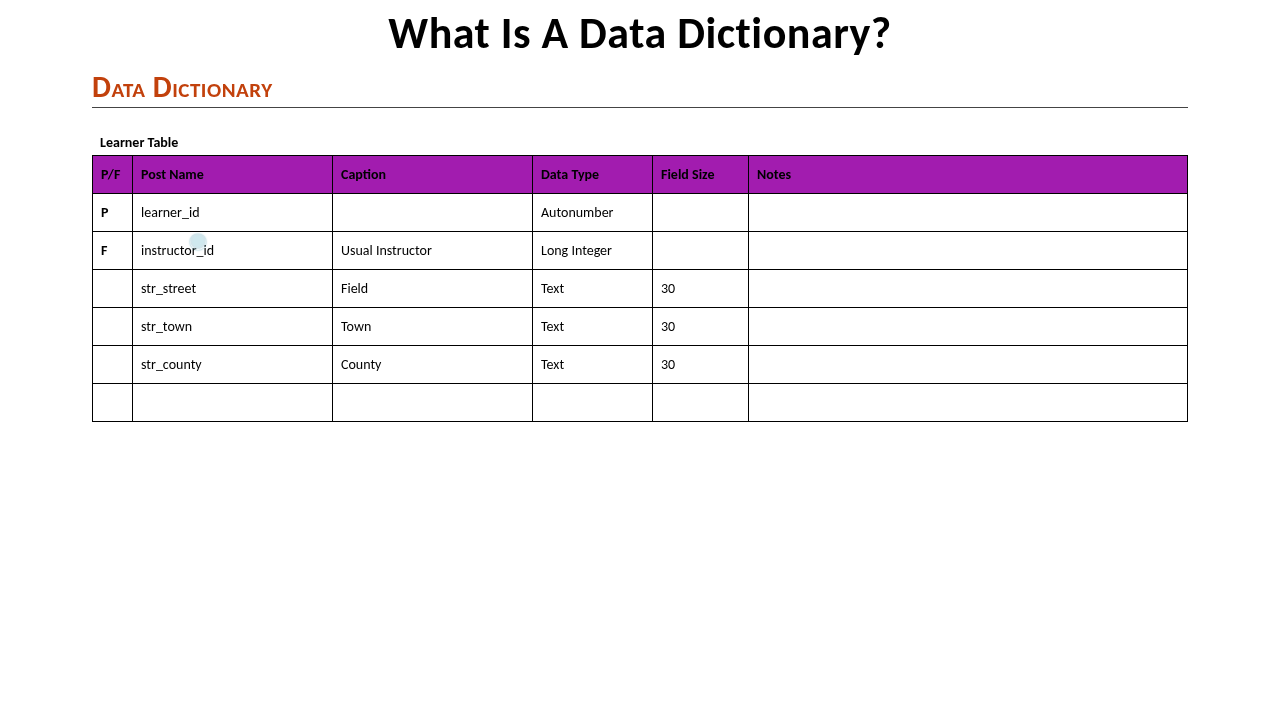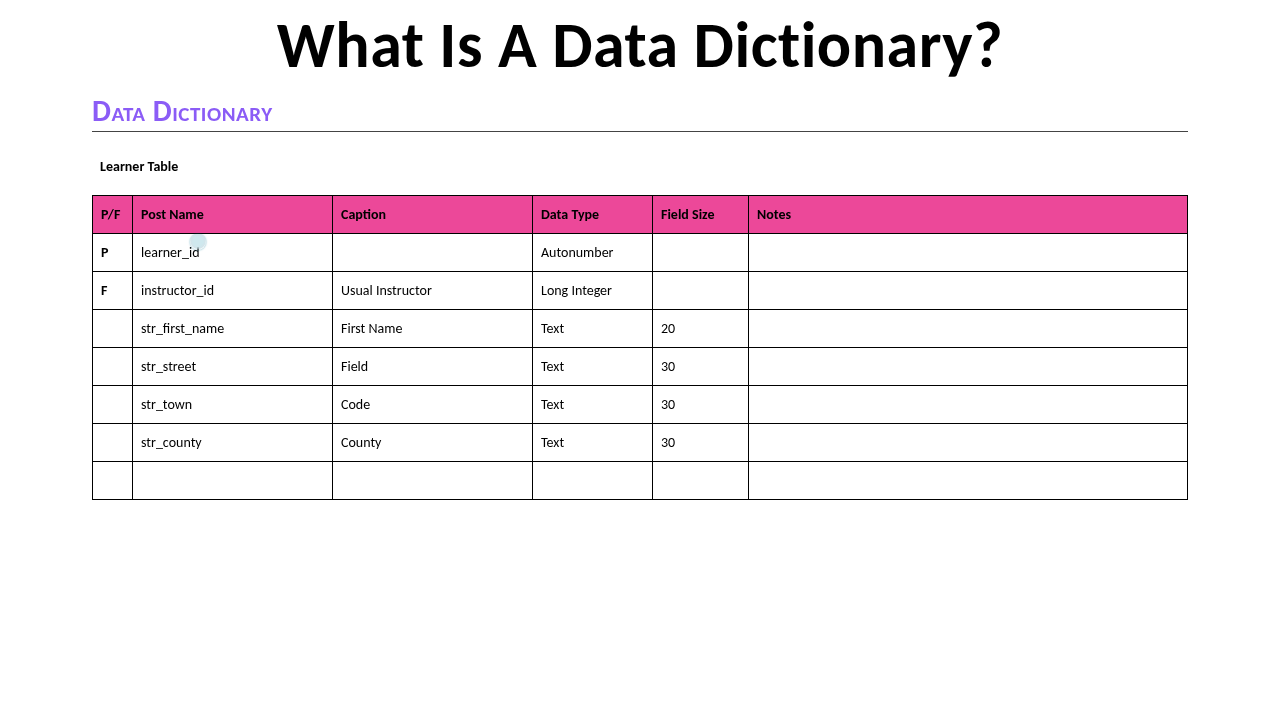--- a/index.html
+++ b/index.html
@@ -1,58 +1,58 @@
 <!DOCTYPE html>
 <html><head>
   <meta charset="utf-8">
   <style>
     * { box-sizing: border-box; margin: 0; padding: 0; }
     html, body { width: 1280px; height: 720px; background: #fff; font-family: Calibri, "Segoe UI", Arial, sans-serif; overflow: hidden; }
     .page { padding: 0 48px 0 48px; }
     .title {
-      font-size: 64px;
+      font-size: 44px;
       font-weight: 700;
       color: #000;
       text-align: center;
       margin-top: 6px;
       margin-bottom: 8px;
       letter-spacing: 0.5px;
     }
     .doc { margin: 0 44px; }
     .subtitle {
       font-variant: small-caps;
       font-weight: 700;
       font-size: 30px;
-      color: #8b5cf6;
+      color: #c2410c;
       letter-spacing: 0.5px;
       padding-bottom: 2px;
       border-bottom: 1px solid #444;
     }
     .table-label {
       font-weight: 700;
       font-size: 14px;
       margin-top: 26px;
-      margin-bottom: 20px;
+      margin-bottom: 4px;
       padding-left: 8px;
     }
     table.dict {
       border-collapse: collapse;
       width: 100%;
       table-layout: fixed;
     }
     table.dict th, table.dict td {
       border: 1px solid #000;
       font-size: 14px;
       padding: 10px 8px;
       text-align: left;
       vertical-align: middle;
       height: 38px;
     }
     table.dict th {
-      background: #ec4899;
+      background: #a21caf;
       font-weight: 700;
     }
     col.c-pf    { width: 40px; }
     col.c-field { width: 200px; }
     col.c-cap   { width: 200px; }
     col.c-type  { width: 120px; }
     col.c-size  { width: 96px; }
     col.c-notes { width: auto; }
     td.pf { text-align: center; font-weight: 700; }
     .cursor-dot {
@@ -105,38 +105,30 @@
           <tr>
             <td class="pf">F</td>
             <td>instructor_id</td>
             <td>Usual Instructor</td>
             <td>Long Integer</td>
             <td></td>
             <td></td>
           </tr>
           <tr>
             <td class="pf"></td>
-            <td>str_first_name</td>
-            <td>First Name</td>
-            <td>Text</td>
-            <td>20</td>
-            <td></td>
-          </tr>
-          <tr>
-            <td class="pf"></td>
             <td>str_street</td>
             <td>Field</td>
             <td>Text</td>
             <td>30</td>
             <td></td>
           </tr>
           <tr>
             <td class="pf"></td>
             <td>str_town</td>
-            <td>Code</td>
+            <td>Town</td>
             <td>Text</td>
             <td>30</td>
             <td></td>
           </tr>
           <tr>
             <td class="pf"></td>
             <td>str_county</td>
             <td>County</td>
             <td>Text</td>
             <td>30</td>

